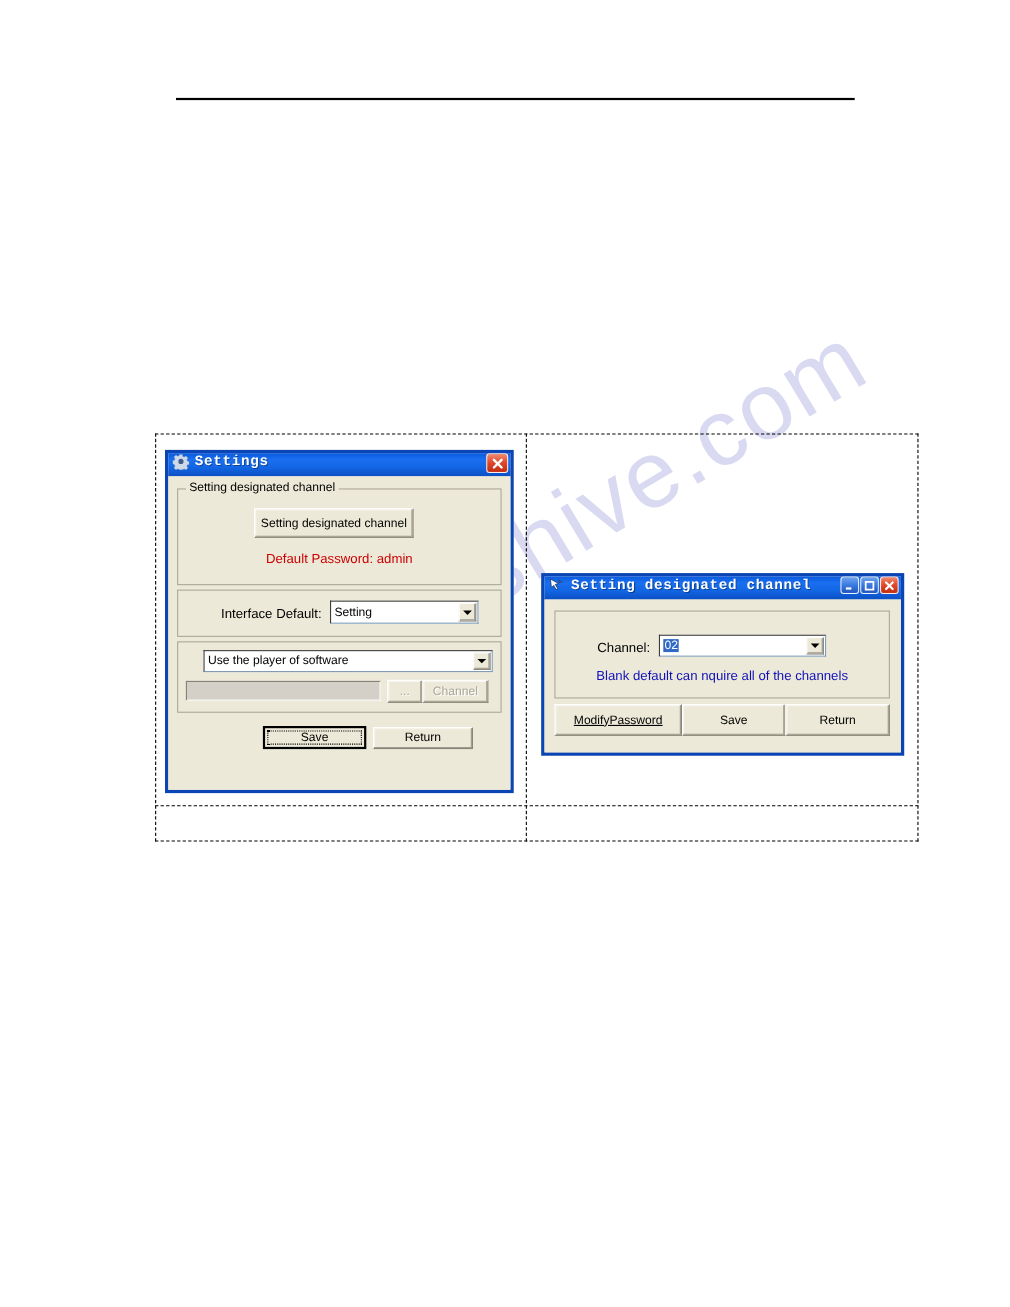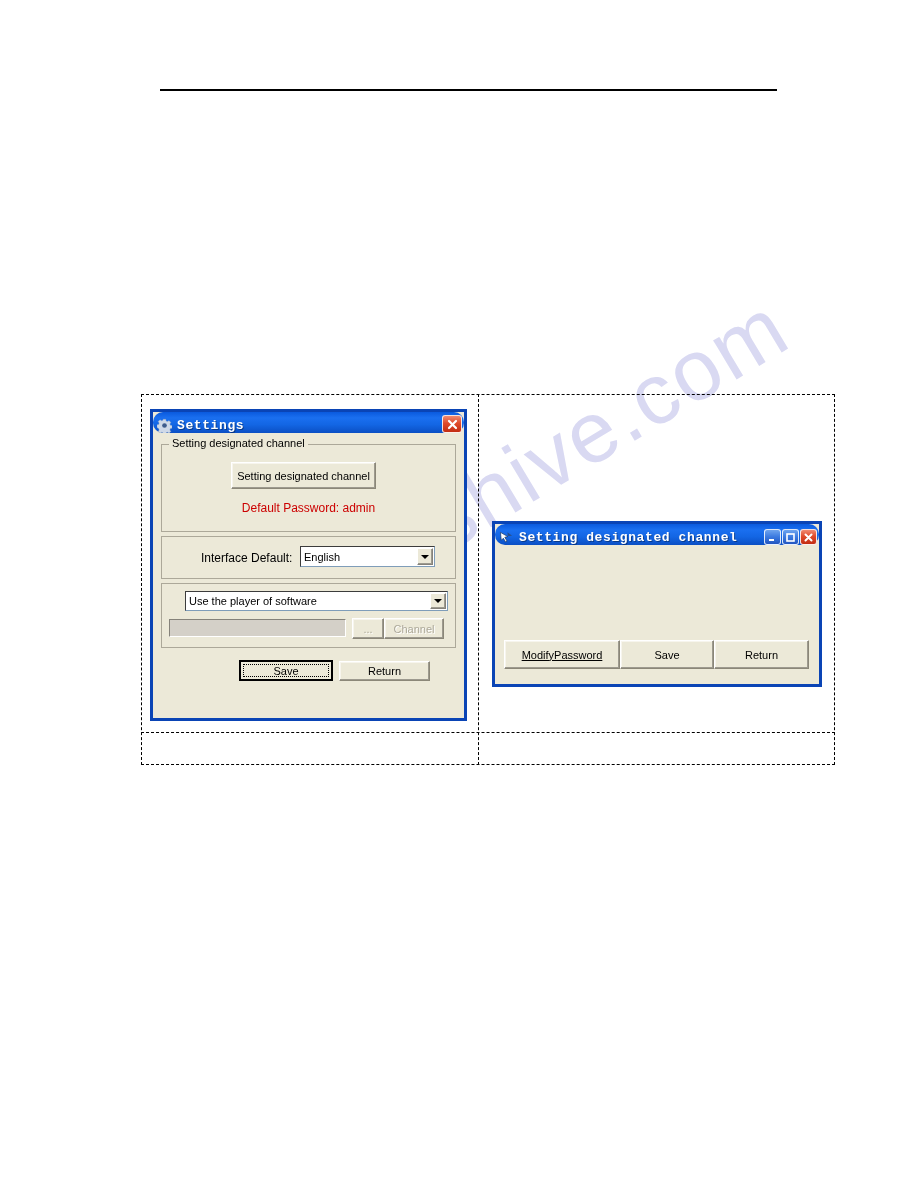--- a/index.html
+++ b/index.html
@@ -93,24 +93,23 @@
     background: #ece9d8;
     border: 3px solid #0a44b5;
     box-sizing: border-box;
     z-index: 4;
     font-family: "Liberation Sans", sans-serif;
   }
   .xp-titlebar {
     height: 21px;
     background: linear-gradient(180deg, #0a5ade 0%, #1a6ff0 28%, #1366e4 60%, #0b4fc4 100%);
     display: flex;
-    align-items: flex-end;
+    align-items: flex-start;
     padding: 0 2px 0 4px;
     box-sizing: border-box;
-    border-radius: 10px;
   }
   .xp-title {
     color: #ffffff;
     font-family: "Liberation Mono", monospace;
     font-size: 13px;
     font-weight: bold;
     letter-spacing: 0.6px;
     white-space: nowrap;
     margin-left: 5px;
     text-shadow: 1px 1px 0 rgba(0,0,0,.35);
@@ -312,21 +311,21 @@
           <span>Setting designated channel</span>
         </div>
 
         <div class="lbl red" style="left:0;right:0;top:56px;text-align:center;">Default Password: admin</div>
       </div>
 
       <div class="groupbox" style="left:8px;top:103px;width:295px;height:43px;">
         <div class="lbl" style="left:39px;top:14px;">Interface Default:</div>
 
         <div class="combo" style="left:138px;top:9px;width:135px;height:21px;">
-          <div class="combo-text">English</div>
+          <div class="combo-text">Setting</div>
           <div class="combo-arrow">
             <i class="arrow-glyph"></i>
           </div>
         </div>
       </div>
 
       <div class="groupbox" style="left:8px;top:150px;width:295px;height:65px;">
 
         <div class="combo" style="left:7px;top:7px;width:263px;height:20px;margin-left:16px;">
           <div class="combo-text">Use the player of software</div>
@@ -381,20 +380,35 @@
         <div class="xp-btn close">
           <svg width="11" height="11" viewBox="0 0 11 11">
             <path d="M2.5 2.5 L8.5 8.5 M8.5 2.5 L2.5 8.5" stroke="#ffffff" stroke-width="2" stroke-linecap="round" fill="none"></path>
           </svg>
         </div>
       </div>
     </div>
 
     <div class="xp-body">
 
+      <div class="groupbox" style="left:9px;top:10px;width:305px;height:80px;">
+
+        <div class="lbl" style="left:38px;top:26px;">Channel:</div>
+
+        <div class="combo" style="left:94px;top:21px;width:152px;height:20px;">
+          <div class="combo-text">
+            <span class="sel">02</span>
+          </div>
+          <div class="combo-arrow">
+            <i class="arrow-glyph"></i>
+          </div>
+        </div>
+
+        <div class="lbl blue" style="left:0;right:0;top:51px;text-align:center;">Blank default can nquire all of the channels</div>
+      </div>
 
       <div class="btn" style="left:9px;top:95px;width:116px;height:29px;text-decoration:underline;">
         <span>ModifyPassword</span>
       </div>
 
       <div class="btn" style="left:125px;top:95px;width:94px;height:29px;">
         <span>Save</span>
       </div>
 
       <div class="btn" style="left:219px;top:95px;width:95px;height:29px;">

